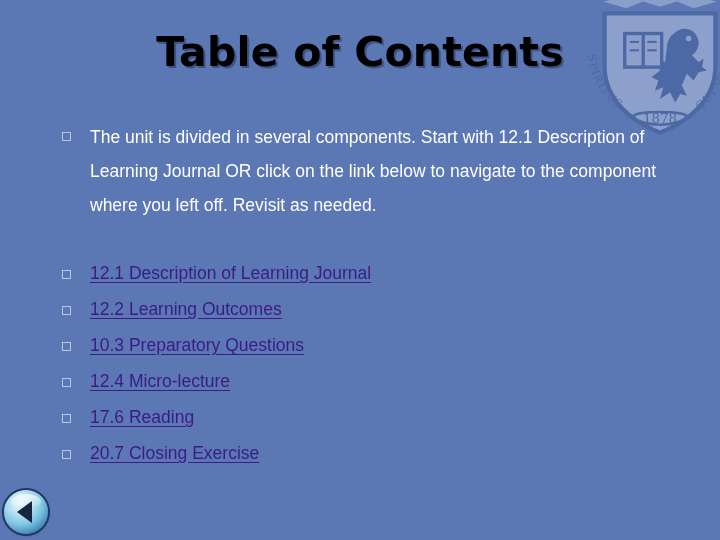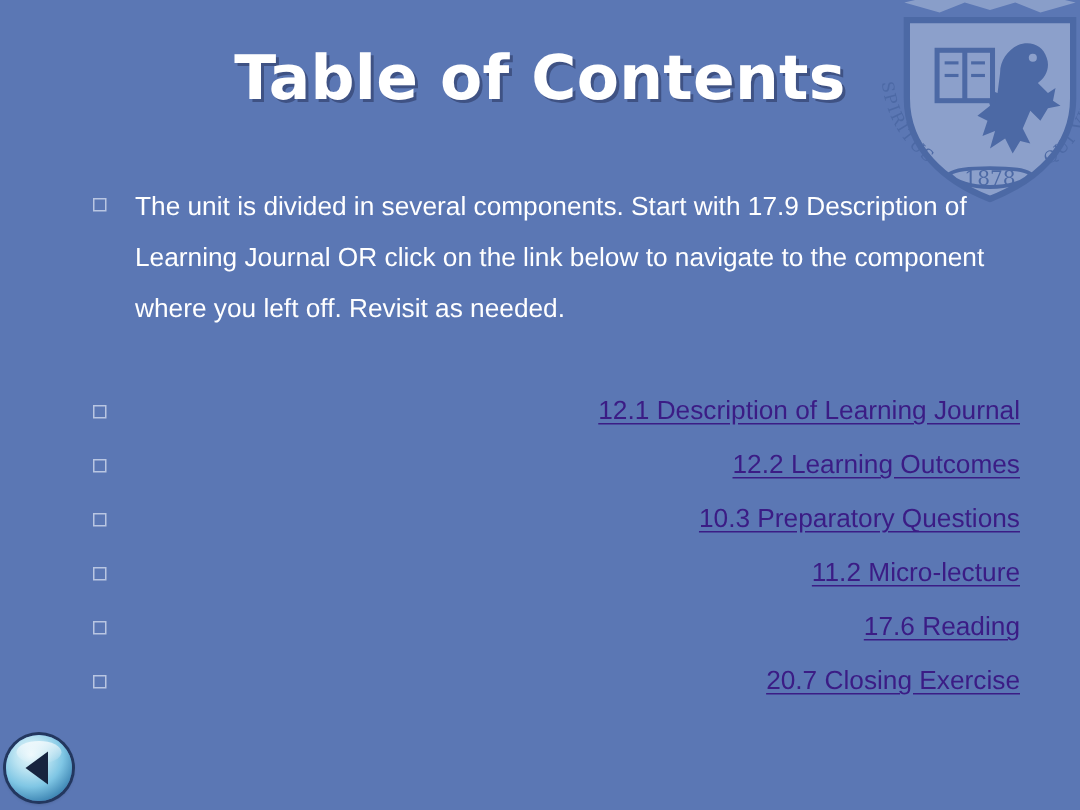--- a/index.html
+++ b/index.html
@@ -36,21 +36,21 @@
   
   #title {
     position: absolute;
     top: 28px;
     left: 0;
     width: 720px;
     text-align: center;
     font-size: 41px;
     font-weight: bold;
     letter-spacing: 0.2px;
-    color: #ffffff;
+    color: #000000;
     text-shadow: 2px 2px 0 rgba(40,52,92,0.55);
     font-family: "DejaVu Sans", "Liberation Sans", sans-serif;
     white-space: nowrap;
   }
 
   
   #content {
     position: absolute;
     left: 56px;
     top: 120px;
@@ -83,21 +83,20 @@
     font-size: 17.5px;
     line-height: 34px;
     font-family: "Liberation Sans", sans-serif;
     max-width: 600px;
   }
   #intro .sq { top: 12px; }
 
   
   #link-list {
     margin-top: 38px;
-    text-align: right;
   }
   .link-row {
     position: relative;
     height: 36px;
     padding-left: 34px;
   }
   .link-row .sq { top: 10px; }
   .toc-link {
     color: #3B1C85;
     font-size: 17.5px;
@@ -196,21 +195,21 @@
       </g>
     </svg>
   </div>
 
   <div id="title">Table of Contents</div>
 
   <div id="content">
 
     <div id="intro" class="bullet-row">
       <span class="sq"></span>
-      <div class="para">The unit is divided in several components. Start with 17.9 Description of Learning Journal OR click on the link below to navigate to the component where you left off. Revisit as needed.</div>
+      <div class="para">The unit is divided in several components. Start with 12.1 Description of Learning Journal OR click on the link below to navigate to the component where you left off. Revisit as needed.</div>
     </div>
 
     <div id="link-list">
 
       <div class="link-row">
         <span class="sq"></span>
         <a class="toc-link">12.1 Description of Learning Journal</a>
       </div>
 
       <div class="link-row">
@@ -218,21 +217,21 @@
         <a class="toc-link">12.2 Learning Outcomes</a>
       </div>
 
       <div class="link-row">
         <span class="sq"></span>
         <a class="toc-link">10.3 Preparatory Questions</a>
       </div>
 
       <div class="link-row">
         <span class="sq"></span>
-        <a class="toc-link">11.2 Micro-lecture</a>
+        <a class="toc-link">12.4 Micro-lecture</a>
       </div>
 
       <div class="link-row">
         <span class="sq"></span>
         <a class="toc-link">17.6 Reading</a>
       </div>
 
 
       <div class="link-row">
         <span class="sq"></span>

